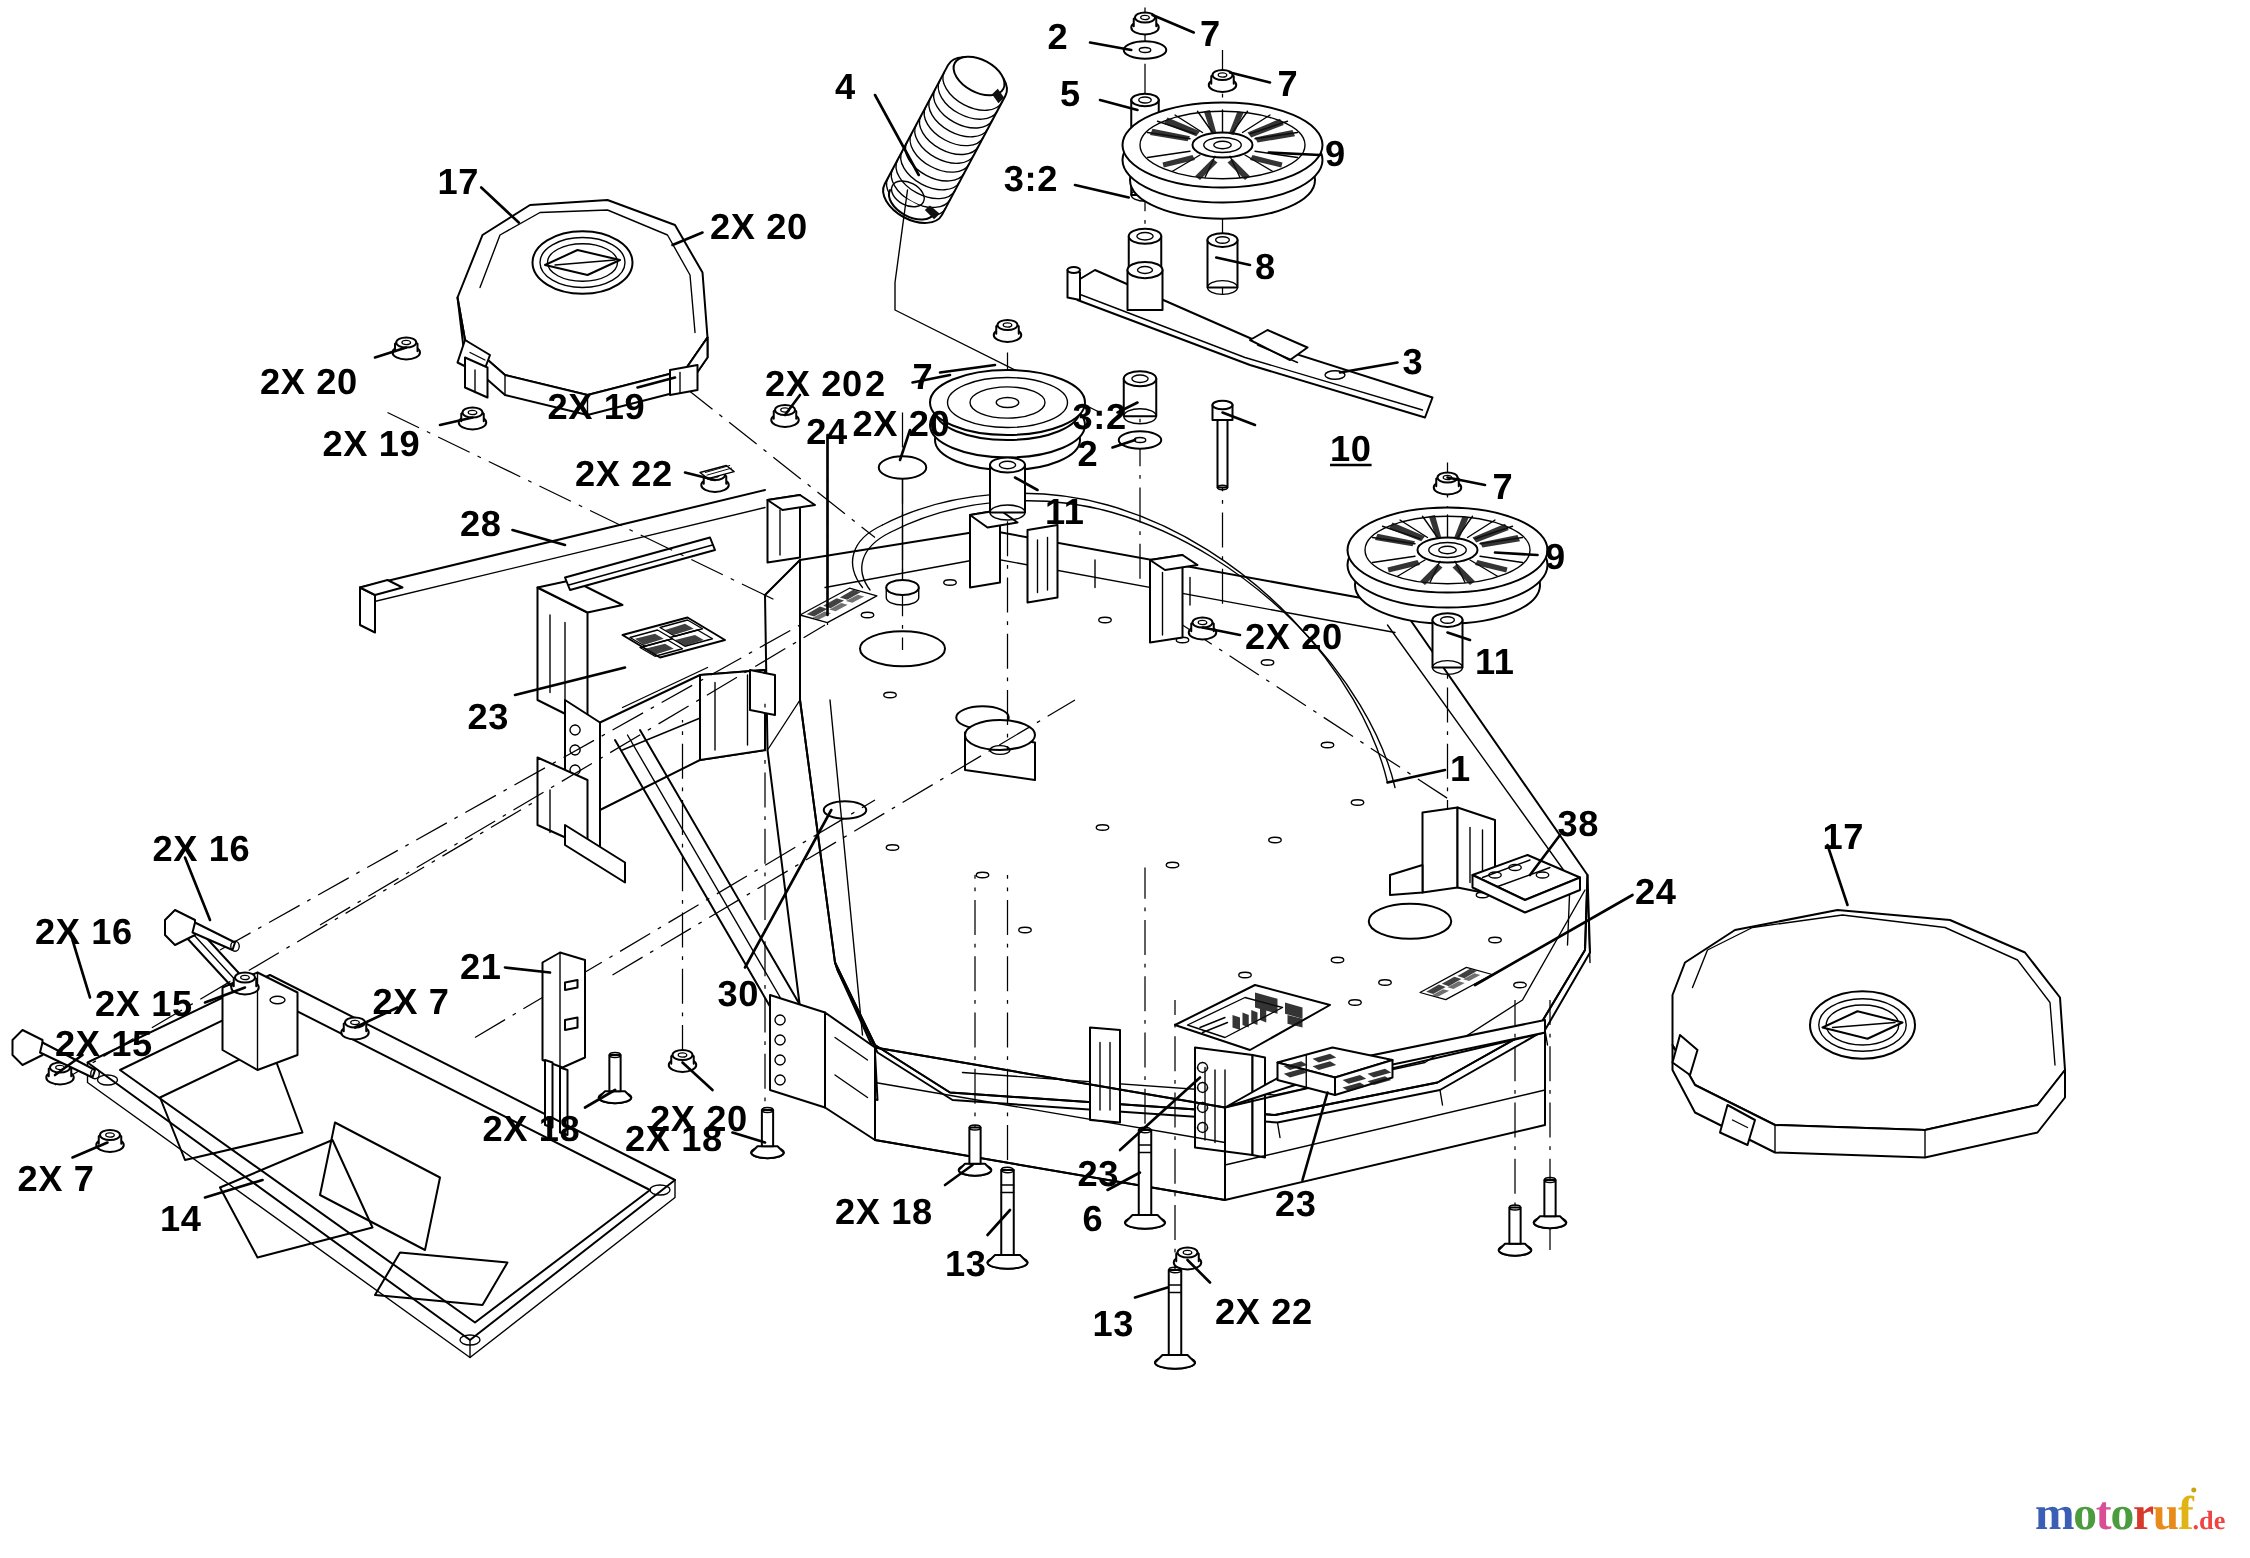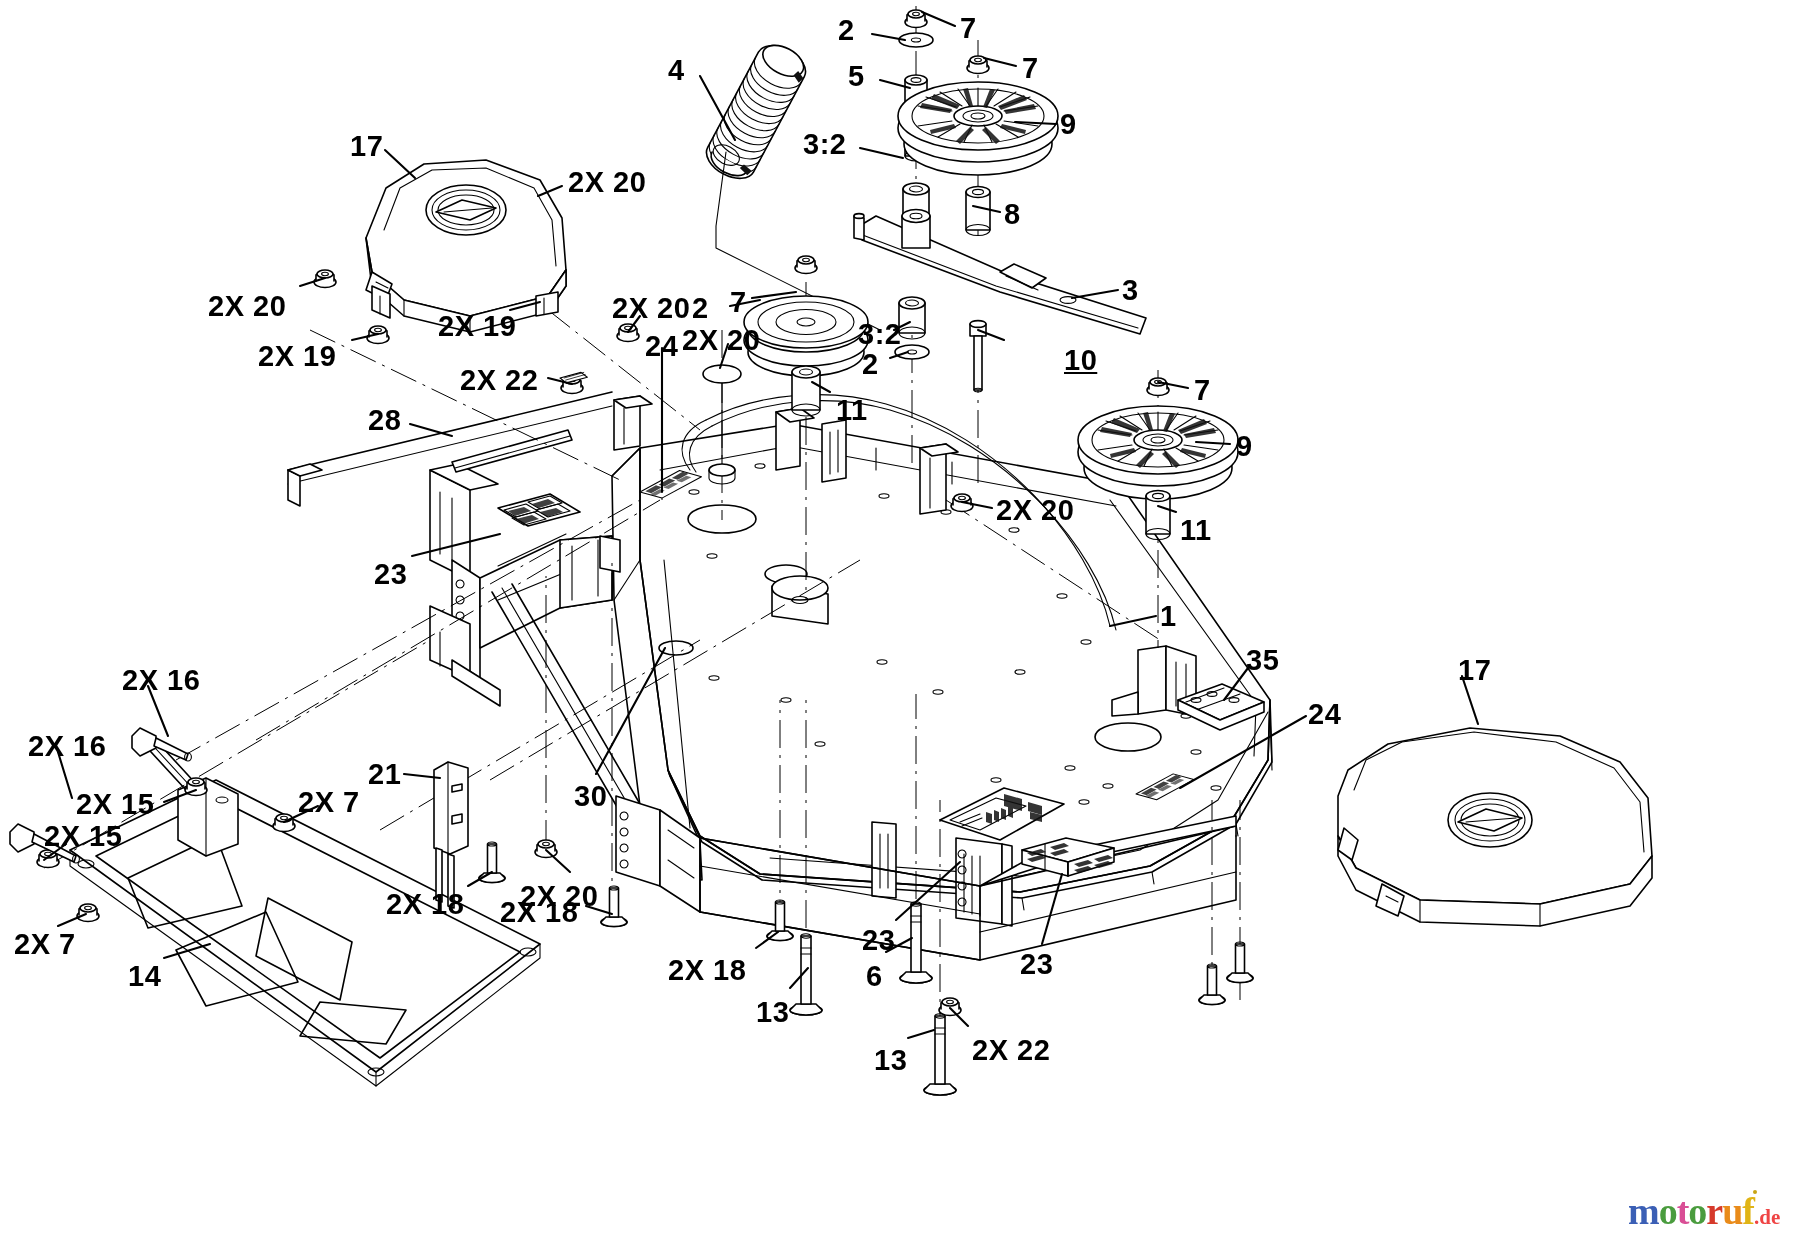--- a/index.html
+++ b/index.html
@@ -646,21 +646,21 @@
       <div class="lbl" style="left: 1122px; top: 276px;">3</div>
       <div class="lbl" style="left: 836px; top: 396px;">11</div>
       <div class="lbl" style="left: 1194px; top: 376px;">7</div>
       <div class="lbl" style="left: 1236px; top: 432px;">9</div>
       <div class="lbl" style="left: 460px; top: 366px;">2X 22</div>
       <div class="lbl" style="left: 368px; top: 406px;">28</div>
       <div class="lbl" style="left: 374px; top: 560px;">23</div>
       <div class="lbl" style="left: 996px; top: 496px;">2X 20</div>
       <div class="lbl" style="left: 1180px; top: 516px;">11</div>
       <div class="lbl" style="left: 1160px; top: 602px;">1</div>
-      <div class="lbl" style="left: 1246px; top: 646px;">35</div>
+      <div class="lbl" style="left: 1246px; top: 646px;">38</div>
       <div class="lbl" style="left: 1308px; top: 700px;">24</div>
       <div class="lbl" style="left: 1458px; top: 656px;">17</div>
       <div class="lbl" style="left: 122px; top: 666px;">2X 16</div>
       <div class="lbl" style="left: 28px; top: 732px;">2X 16</div>
       <div class="lbl" style="left: 76px; top: 790px;">2X 15</div>
       <div class="lbl" style="left: 44px; top: 822px;">2X 15</div>
       <div class="lbl" style="left: 298px; top: 788px;">2X 7</div>
       <div class="lbl" style="left: 14px; top: 930px;">2X 7</div>
       <div class="lbl" style="left: 368px; top: 760px;">21</div>
       <div class="lbl" style="left: 574px; top: 782px;">30</div>

